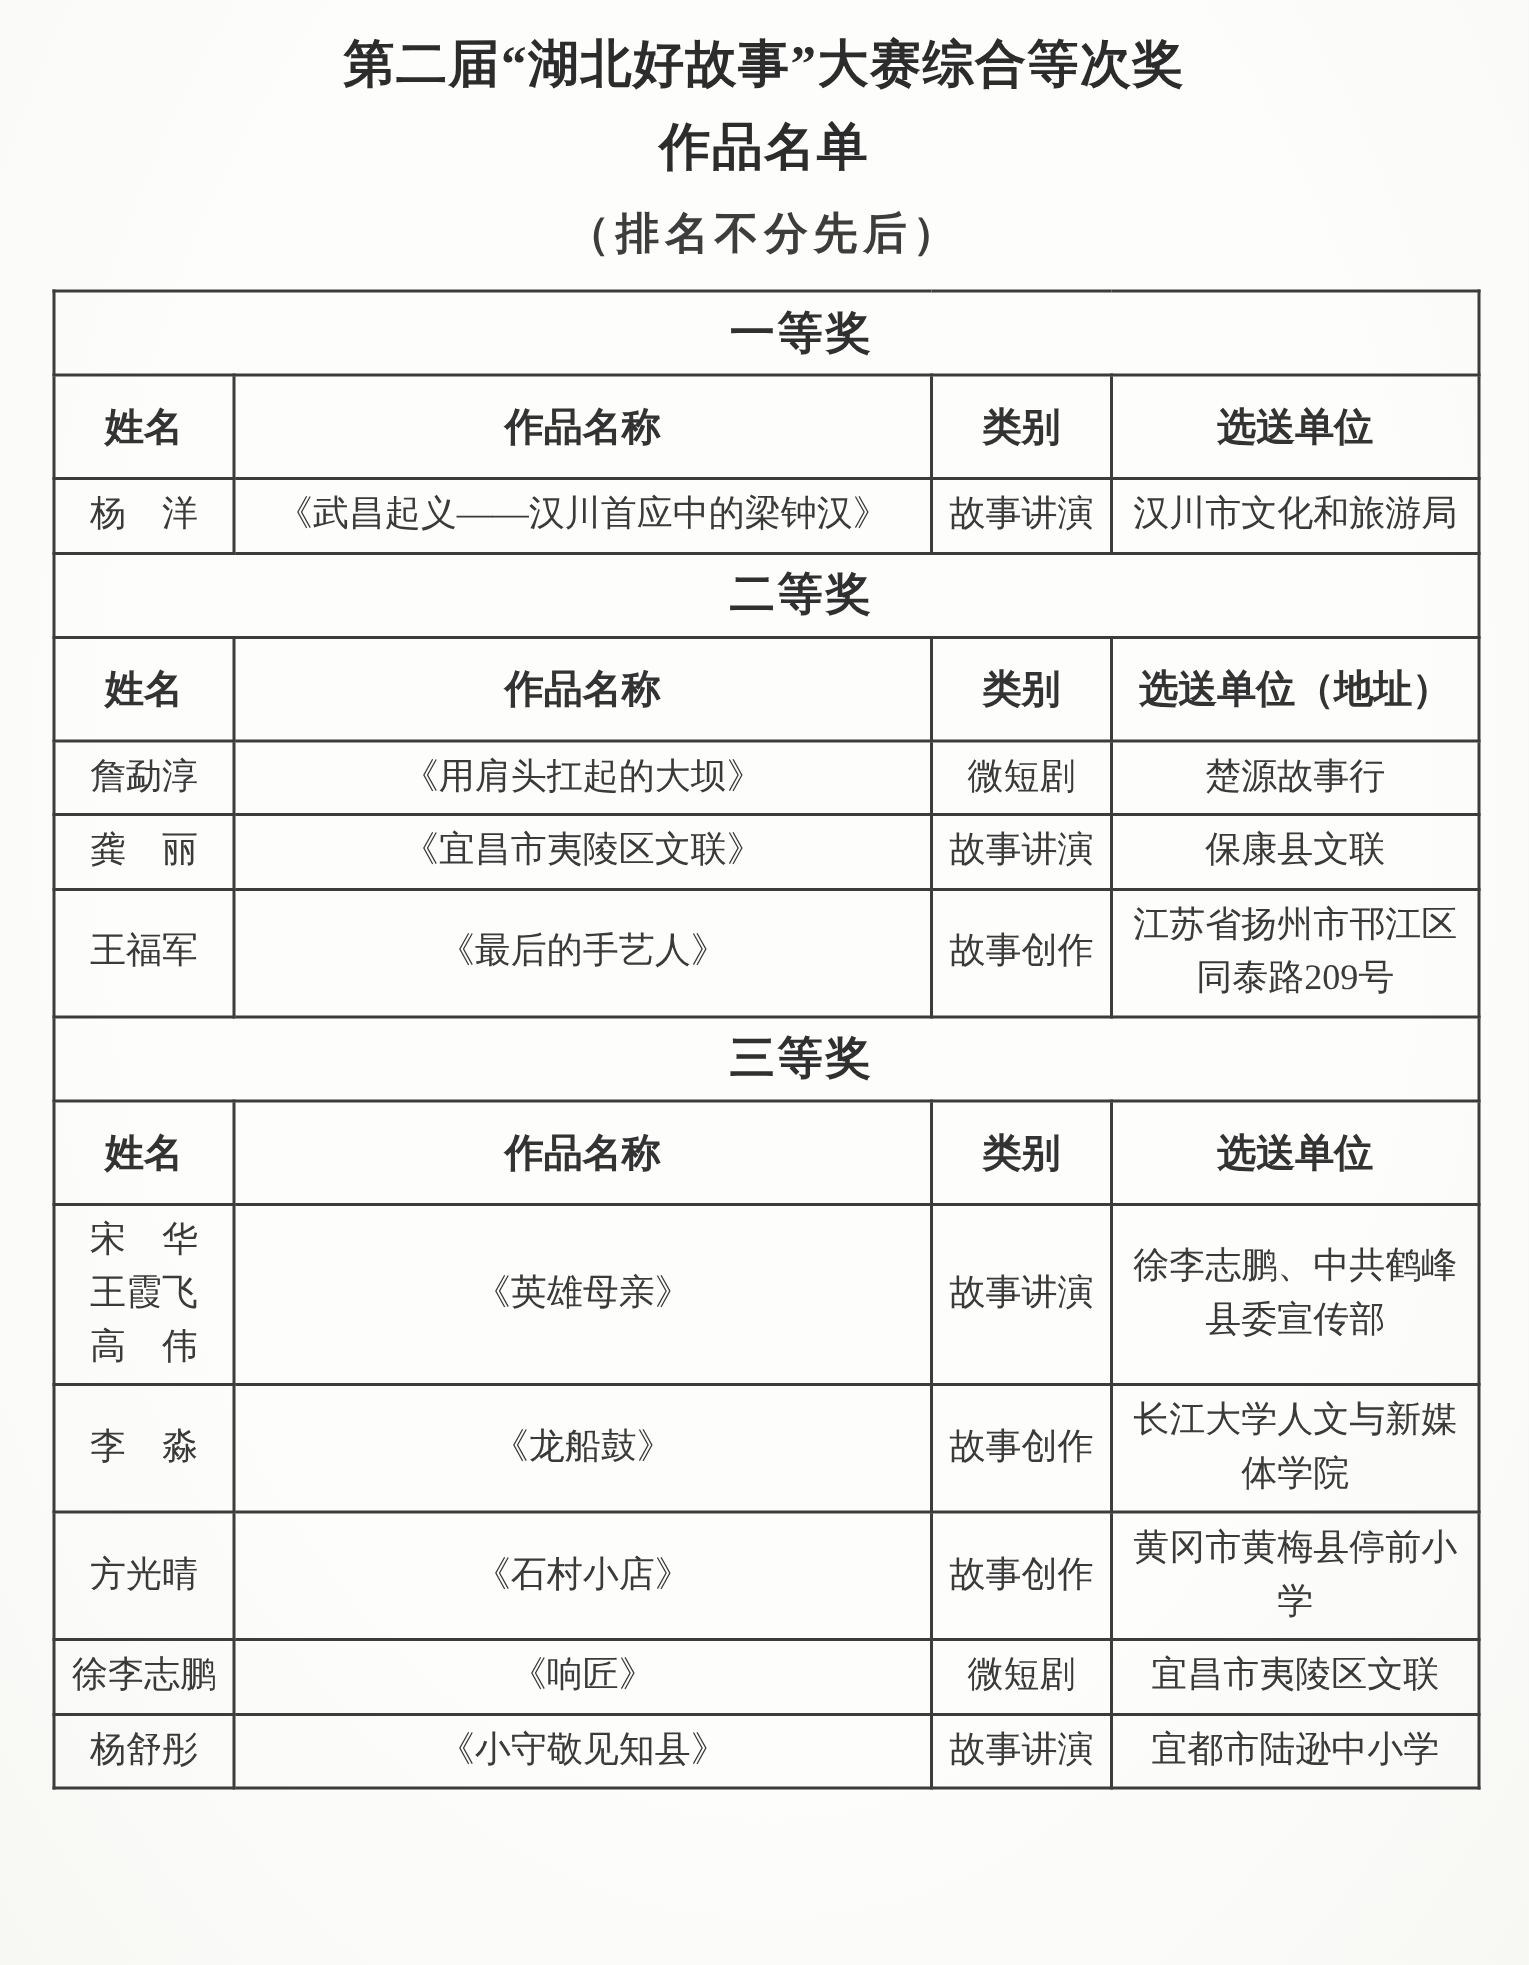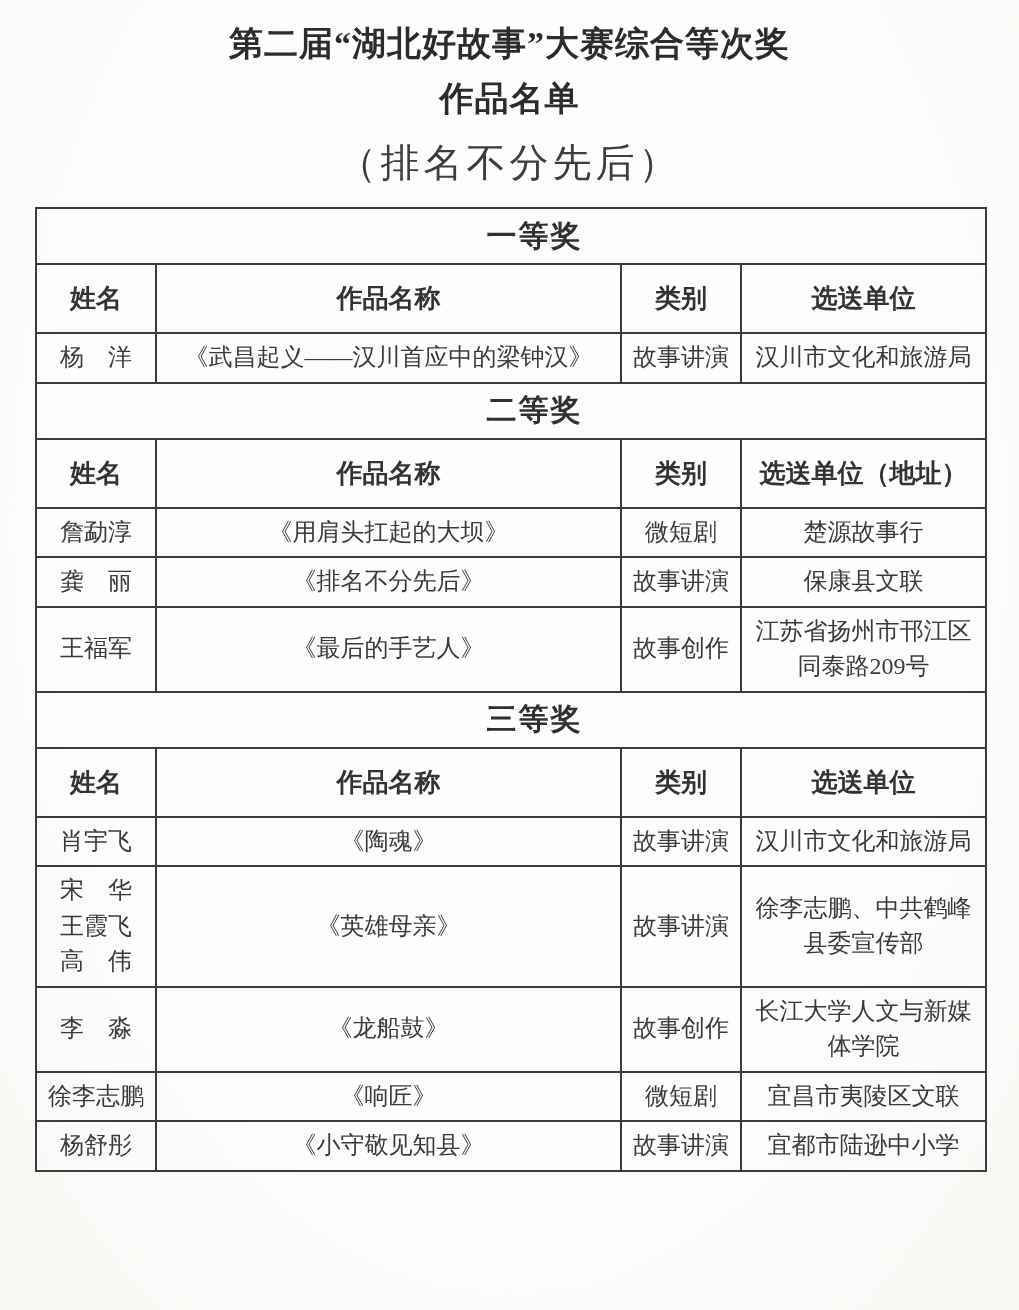--- a/index.html
+++ b/index.html
@@ -21,22 +21,22 @@
   .title-block { text-align: center; }
   .doc-title {
     font-size: 34px;
     font-weight: 700;
     line-height: 55px;
     letter-spacing: 1px;
     color: #2c2c2c;
   }
   .doc-subtitle {
     margin-top: 10px;
-    font-size: 39px;
-    font-weight: 400;
+    font-size: 29px;
+    font-weight: 700;
     letter-spacing: 4px;
     color: #3d3d3d;
   }
   table.awards {
     margin: 17px auto 0 35px;
     width: 950px;
     border-collapse: collapse;
     table-layout: fixed;
   }
   table.awards td {
@@ -113,58 +113,58 @@
           <td>选送单位（地址）</td>
         </tr>
         <tr class="data-row">
           <td class="name-cell">詹勐淳</td>
           <td class="work-cell">《用肩头扛起的大坝》</td>
           <td class="category-cell">微短剧</td>
           <td class="unit-cell">楚源故事行</td>
         </tr>
         <tr class="data-row">
           <td class="name-cell">龚　丽</td>
-          <td class="work-cell">《排名不分先后》</td>
+          <td class="work-cell">《宜昌市夷陵区文联》</td>
           <td class="category-cell">故事讲演</td>
           <td class="unit-cell">保康县文联</td>
         </tr>
         <tr class="data-row">
           <td class="name-cell">王福军</td>
           <td class="work-cell">《最后的手艺人》</td>
           <td class="category-cell">故事创作</td>
           <td class="unit-cell">江苏省扬州市邗江区同泰路209号</td>
         </tr>
         <tr class="section-row">
           <td colspan="4">三等奖</td>
         </tr>
         <tr class="header-row">
           <td>姓名</td>
           <td>作品名称</td>
           <td>类别</td>
           <td>选送单位</td>
         </tr>
         <tr class="data-row">
-          <td class="name-cell">肖宇飞</td>
-          <td class="work-cell">《陶魂》</td>
-          <td class="category-cell">故事讲演</td>
-          <td class="unit-cell">汉川市文化和旅游局</td>
-        </tr>
-        <tr class="data-row">
           <td class="name-cell">宋　华
 王霞飞
 高　伟</td>
           <td class="work-cell">《英雄母亲》</td>
           <td class="category-cell">故事讲演</td>
           <td class="unit-cell">徐李志鹏、中共鹤峰县委宣传部</td>
         </tr>
         <tr class="data-row">
           <td class="name-cell">李　淼</td>
           <td class="work-cell">《龙船鼓》</td>
           <td class="category-cell">故事创作</td>
           <td class="unit-cell">长江大学人文与新媒体学院</td>
+        </tr>
+        <tr class="data-row">
+          <td class="name-cell">方光晴</td>
+          <td class="work-cell">《石村小店》</td>
+          <td class="category-cell">故事创作</td>
+          <td class="unit-cell">黄冈市黄梅县停前小学</td>
         </tr>
         <tr class="data-row">
           <td class="name-cell">徐李志鹏</td>
           <td class="work-cell">《响匠》</td>
           <td class="category-cell">微短剧</td>
           <td class="unit-cell">宜昌市夷陵区文联</td>
         </tr>
         <tr class="data-row">
           <td class="name-cell">杨舒彤</td>
           <td class="work-cell">《小守敬见知县》</td>

